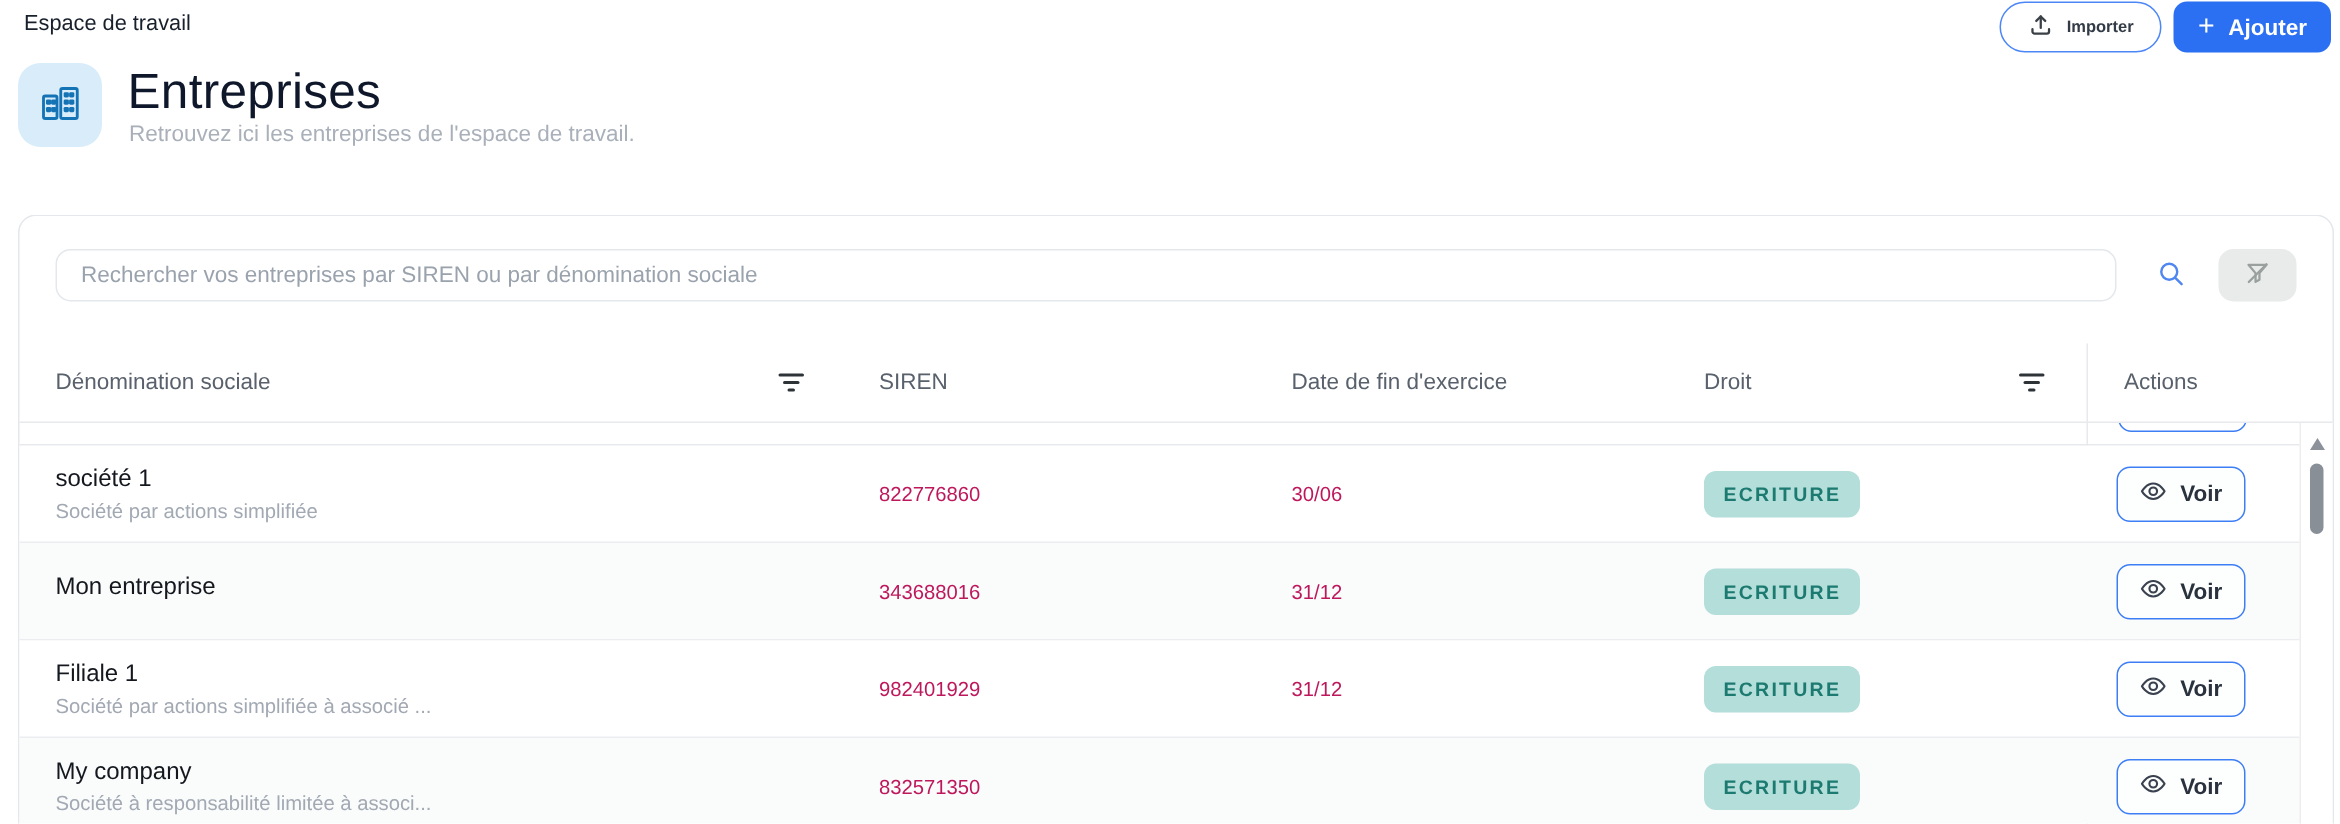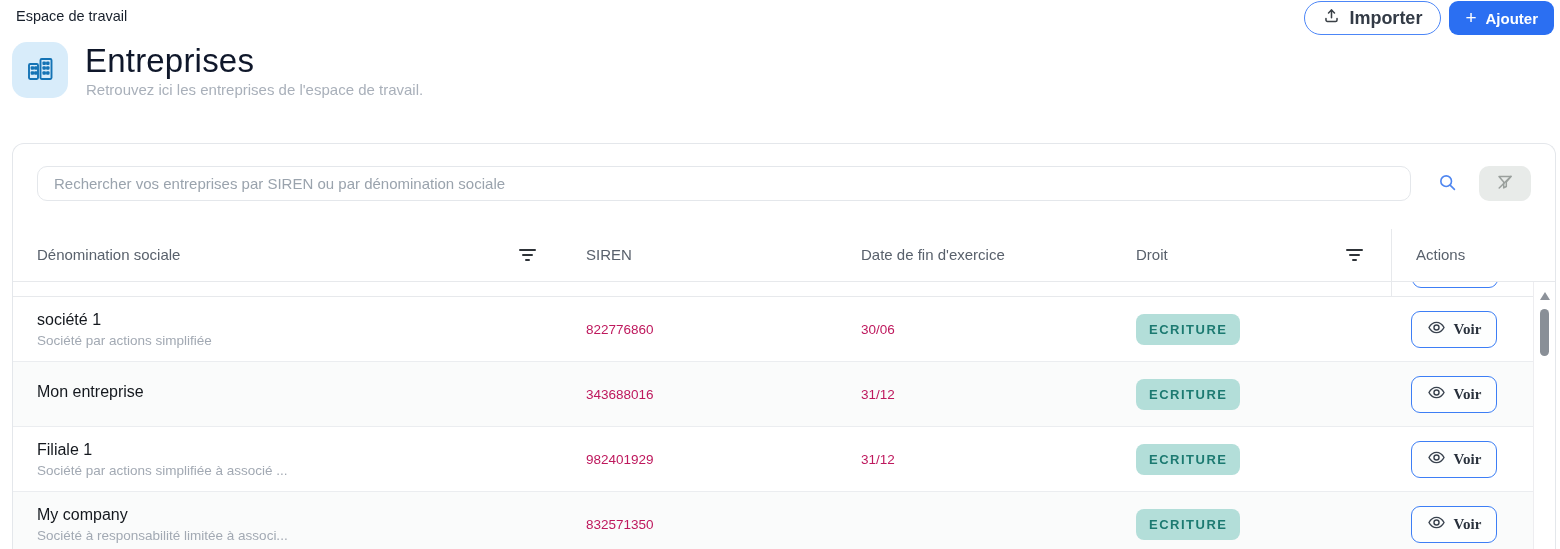--- a/index.html
+++ b/index.html
@@ -4,21 +4,21 @@
 <style>
   * { margin:0; padding:0; box-sizing:border-box; }
   html,body { width:1560px; height:549px; overflow:hidden; background:#fff;
     font-family:"Liberation Sans", sans-serif; position:relative; }
 
   .breadcrumb { position:absolute; left:16px; top:8px; font-size:14.5px; color:#18202c; font-weight:500; cursor:pointer; }
 
   .toolbar { position:absolute; right:6px; top:1px; display:flex; gap:8px; }
   .btn { display:flex; align-items:center; gap:9px; font-family:"Liberation Sans",sans-serif; cursor:pointer; }
   .btn-import { height:34px; padding:0 18px; border:1.5px solid #4c86f7; border-radius:17px;
-    background:#fff; color:#333b46; font-weight:700; font-size:18px; }
+    background:#fff; color:#333b46; font-weight:700; font-size:11px; }
   .btn-add { height:34px; padding:0 16px; border:none; border-radius:9px;
     background:#2b6ff2; color:#fff; font-weight:700; font-size:15px; }
   .plus-glyph { font-size:19px; font-weight:400; line-height:1; position:relative; top:-1px; }
 
   .app-icon-box { position:absolute; left:12px; top:42px; width:56px; height:56px; border-radius:15px;
     background:#d8ecfa; display:flex; align-items:center; justify-content:center; }
   .page-title { position:absolute; left:85px; top:42px; font-size:33px; font-weight:500; color:#0f172a; letter-spacing:.2px; }
   .page-subtitle { position:absolute; left:86px; top:81px; font-size:15px; color:#a9b0ba; }
 
   .card { position:absolute; left:12px; top:143px; width:1544px; height:450px;
@@ -53,21 +53,21 @@
     align-items:center; border-bottom:1px solid #ebedf0; background:#fff; }
   .row.alt { background:#fafbfb; }
   .cell { padding-left:24px; }
   .company-name { font-size:16px; color:#14181e; margin-bottom:4px; }
   .company-form { font-size:13.5px; color:#a2a9b3; }
   .siren-cell, .date-cell { font-size:13.5px; color:#be185d; }
   .badge { display:inline-block; background:#b3ded9; color:#1c7a71; font-size:13px; font-weight:700;
     letter-spacing:1.5px; padding:8px 13px; border-radius:8px; }
   .voir-btn { margin-left:20px; width:86px; height:37px; border:1.5px solid #3d7ef5; border-radius:9px;
     background:#fdfefe; display:flex; align-items:center; justify-content:center; gap:8px;
-    font-size:15px; font-weight:700; color:#2a323d; font-family:Liberation Serif, serif; cursor:pointer; }
+    font-size:15px; font-weight:700; color:#2a323d; font-family:Liberation Sans, sans-serif; cursor:pointer; }
 
   .scroll-track { position:absolute; right:0; top:138px; width:22px; height:312px;
     border-left:1px solid #ededf0; background:#fff; }
   .scroll-arrow-up { width:0; height:0; border-left:5.5px solid transparent; border-right:5.5px solid transparent;
     border-bottom:8px solid #8d929a; margin:10px auto 0; cursor:pointer; }
   .scroll-thumb { position:absolute; left:6px; top:27px; width:9px; height:47px; border-radius:5px;
     background:#898f97; cursor:grab; }
 </style>
 </head>
 <body>

